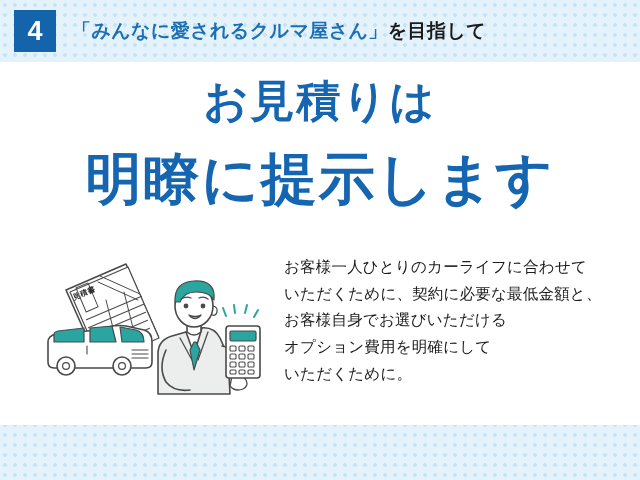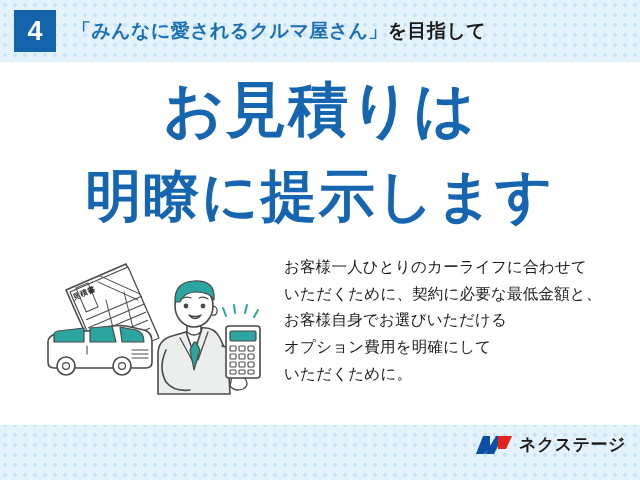--- a/index.html
+++ b/index.html
@@ -41,21 +41,21 @@
     background:#ffffff;
   }
 
   
   #headline{
     position:absolute;left:0;top:16px;width:640px;
     text-align:center;color:#1565b0;
     font-weight:bold;line-height:1.06;letter-spacing:2px;
     font-family:"DejaVu Sans","Liberation Sans",sans-serif;
   }
-  #headline .l1{display:block;font-size:60px;}
+  #headline .l1{display:block;font-size:44px;}
   #headline .l2{display:block;font-size:56px;margin-top:24px;}
 
   
   #body-copy{
     position:absolute;left:284px;top:192px;width:360px;
     color:#1c1c1c;font-size:15.5px;line-height:1.72;
     letter-spacing:.2px;
   }
   #body-copy span{display:block;white-space:nowrap;}
 
@@ -207,25 +207,14 @@
             <line x1="205" y1="63" x2="207" y2="55"></line>
             <line x1="214" y1="67" x2="218" y2="60"></line>
           </g>
         </g>
 
         <text x="34" y="50" transform="rotate(-23 34 50)" font-family="'DejaVu Sans','Liberation Sans',sans-serif" font-size="7.5" font-weight="bold" fill="#2b2b2b" letter-spacing="0.5">見積書</text>
       </svg>
     </div>
   </div>
 
-  <div id="footer">
-    <div id="logo">
-      <svg id="logo-mark" viewBox="0 0 36 22" xmlns="http://www.w3.org/2000/svg">
-        <polygon points="0,20 7,2 14,2 14,14 8,20" fill="#0b4ea2"></polygon>
-        <polygon points="9,20 20,2 27,2 18,20" fill="#0b4ea2"></polygon>
-        <polygon points="22,2 30,2 30,15 22,15" fill="#e2231a"></polygon>
-        <polygon points="30,2 36,2 30,15" fill="#e2231a"></polygon>
-      </svg>
-      <span id="logo-text">ネクステージ</span>
-    </div>
-  </div>
 
 </div>
 
 </body></html>

